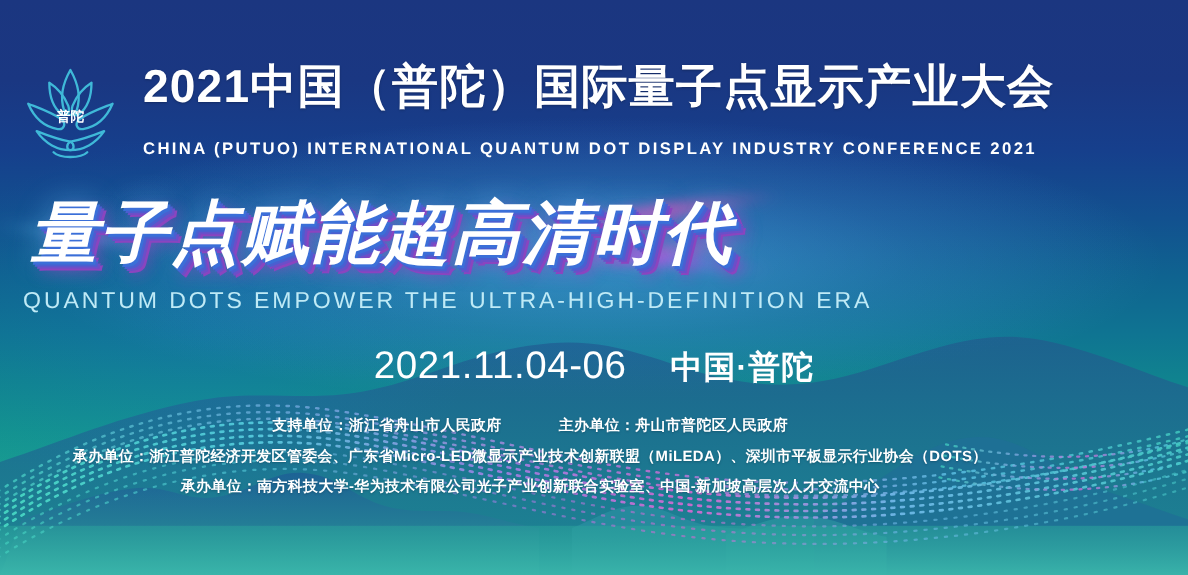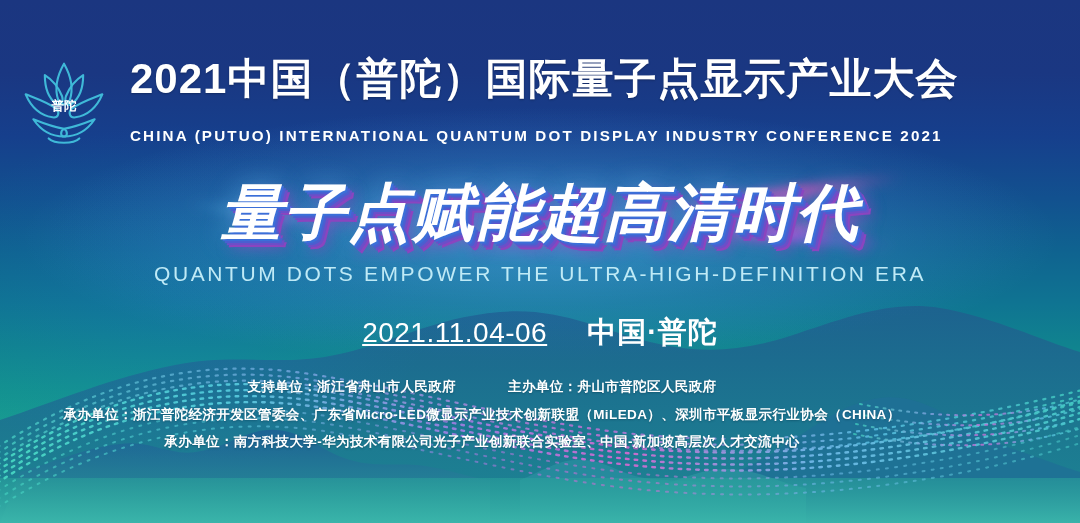--- a/index.html
+++ b/index.html
@@ -73,21 +73,21 @@
     font-size:15.2px;
     font-weight:bold;
     color:#ffffff;
     letter-spacing:2.15px;
     white-space:nowrap;
   }
 
   
   .slogan-zone{
     position:absolute; left:0; top:180px; width:1080px;
-    text-align:center;
+    padding-left:21px;
   }
   .slogan-inner{ position:relative; display:inline-block; }
 
   
   .streak{
     position:absolute; pointer-events:none; border-radius:50%;
     filter:blur(6px);
   }
   .streak.a{ right:-40px; top:8px;  width:230px; height:10px;
     background:linear-gradient(90deg,rgba(255,60,170,0),rgba(255,70,180,.85),rgba(255,60,170,0));
@@ -131,21 +131,21 @@
   }
 
   
   .datebar{
     position:absolute; left:0; top:313px; width:1080px;
     text-align:center;
     color:#ffffff;
     white-space:nowrap;
   }
   .datebar .date{
-    font-size:28px; font-weight:500; letter-spacing:.5px;text-decoration:underline;
+    font-size:35px; font-weight:500; letter-spacing:.5px;
   }
   .datebar .place{
     font-size:29px; font-weight:bold; margin-left:40px; letter-spacing:1px;
   }
 
   
   .orgs{
     position:absolute; left:0; top:380px; width:964px;
     text-align:center; color:#ffffff;
   }
@@ -301,17 +301,17 @@
   </div>
 
   <div class="datebar">
     <span class="date">2021.11.04-06</span><span class="place">中国·普陀</span>
   </div>
 
   <div class="orgs">
     <div class="line l1">
       <span>支持单位：浙江省舟山市人民政府</span><span>主办单位：舟山市普陀区人民政府</span>
     </div>
-    <div class="line l2">承办单位：浙江普陀经济开发区管委会、广东省Micro-LED微显示产业技术创新联盟（MiLEDA）、深圳市平板显示行业协会（CHINA）</div>
+    <div class="line l2">承办单位：浙江普陀经济开发区管委会、广东省Micro-LED微显示产业技术创新联盟（MiLEDA）、深圳市平板显示行业协会（DOTS）</div>
     <div class="line l3">承办单位：南方科技大学-华为技术有限公司光子产业创新联合实验室、中国-新加坡高层次人才交流中心</div>
   </div>
 
 </div>
 
 </body></html>

